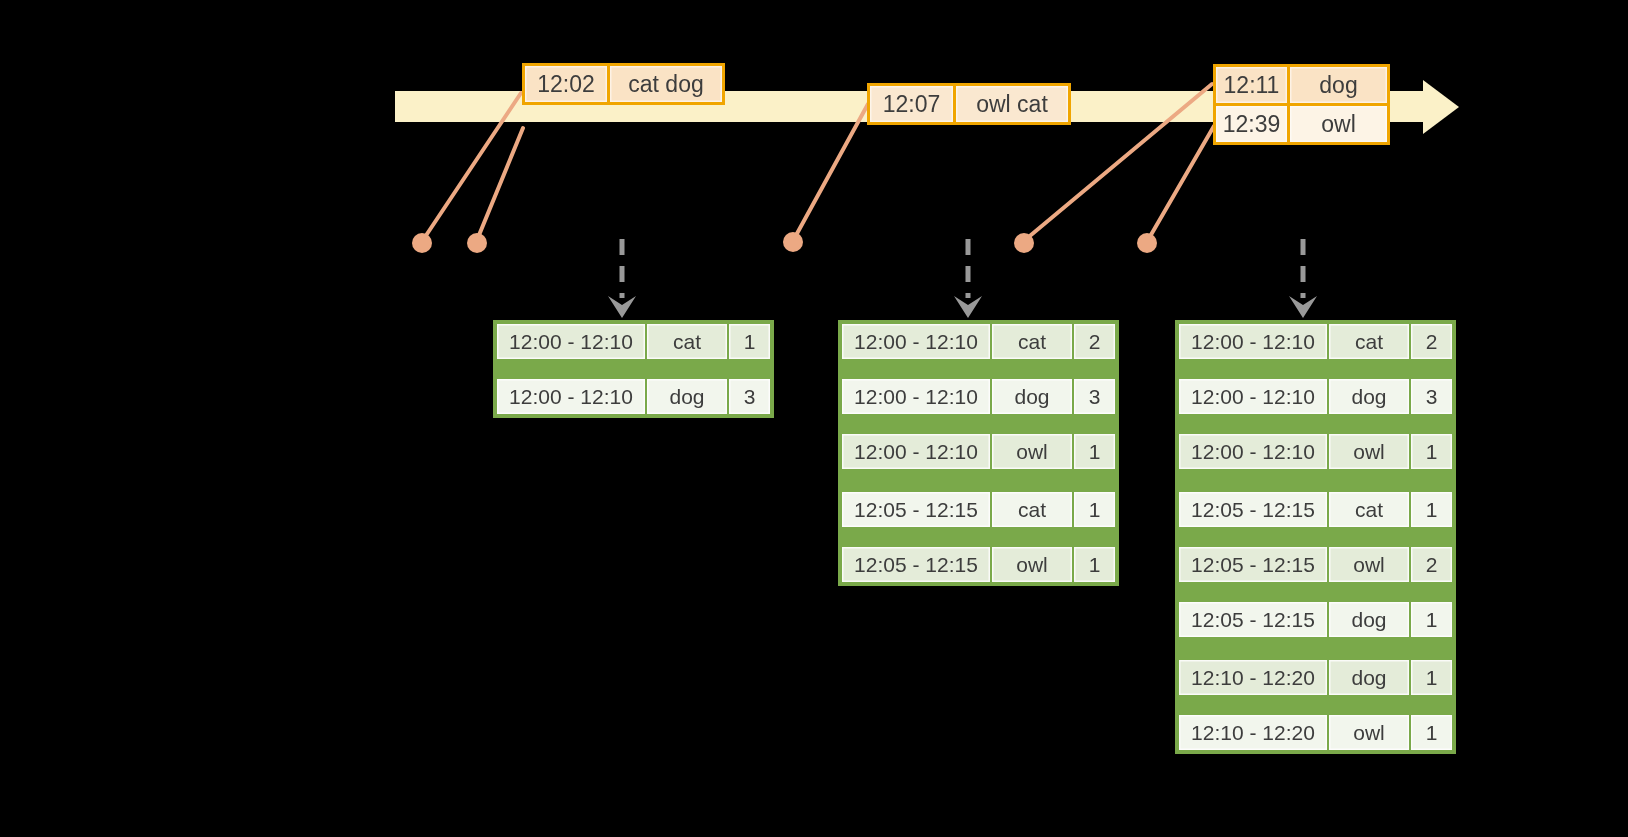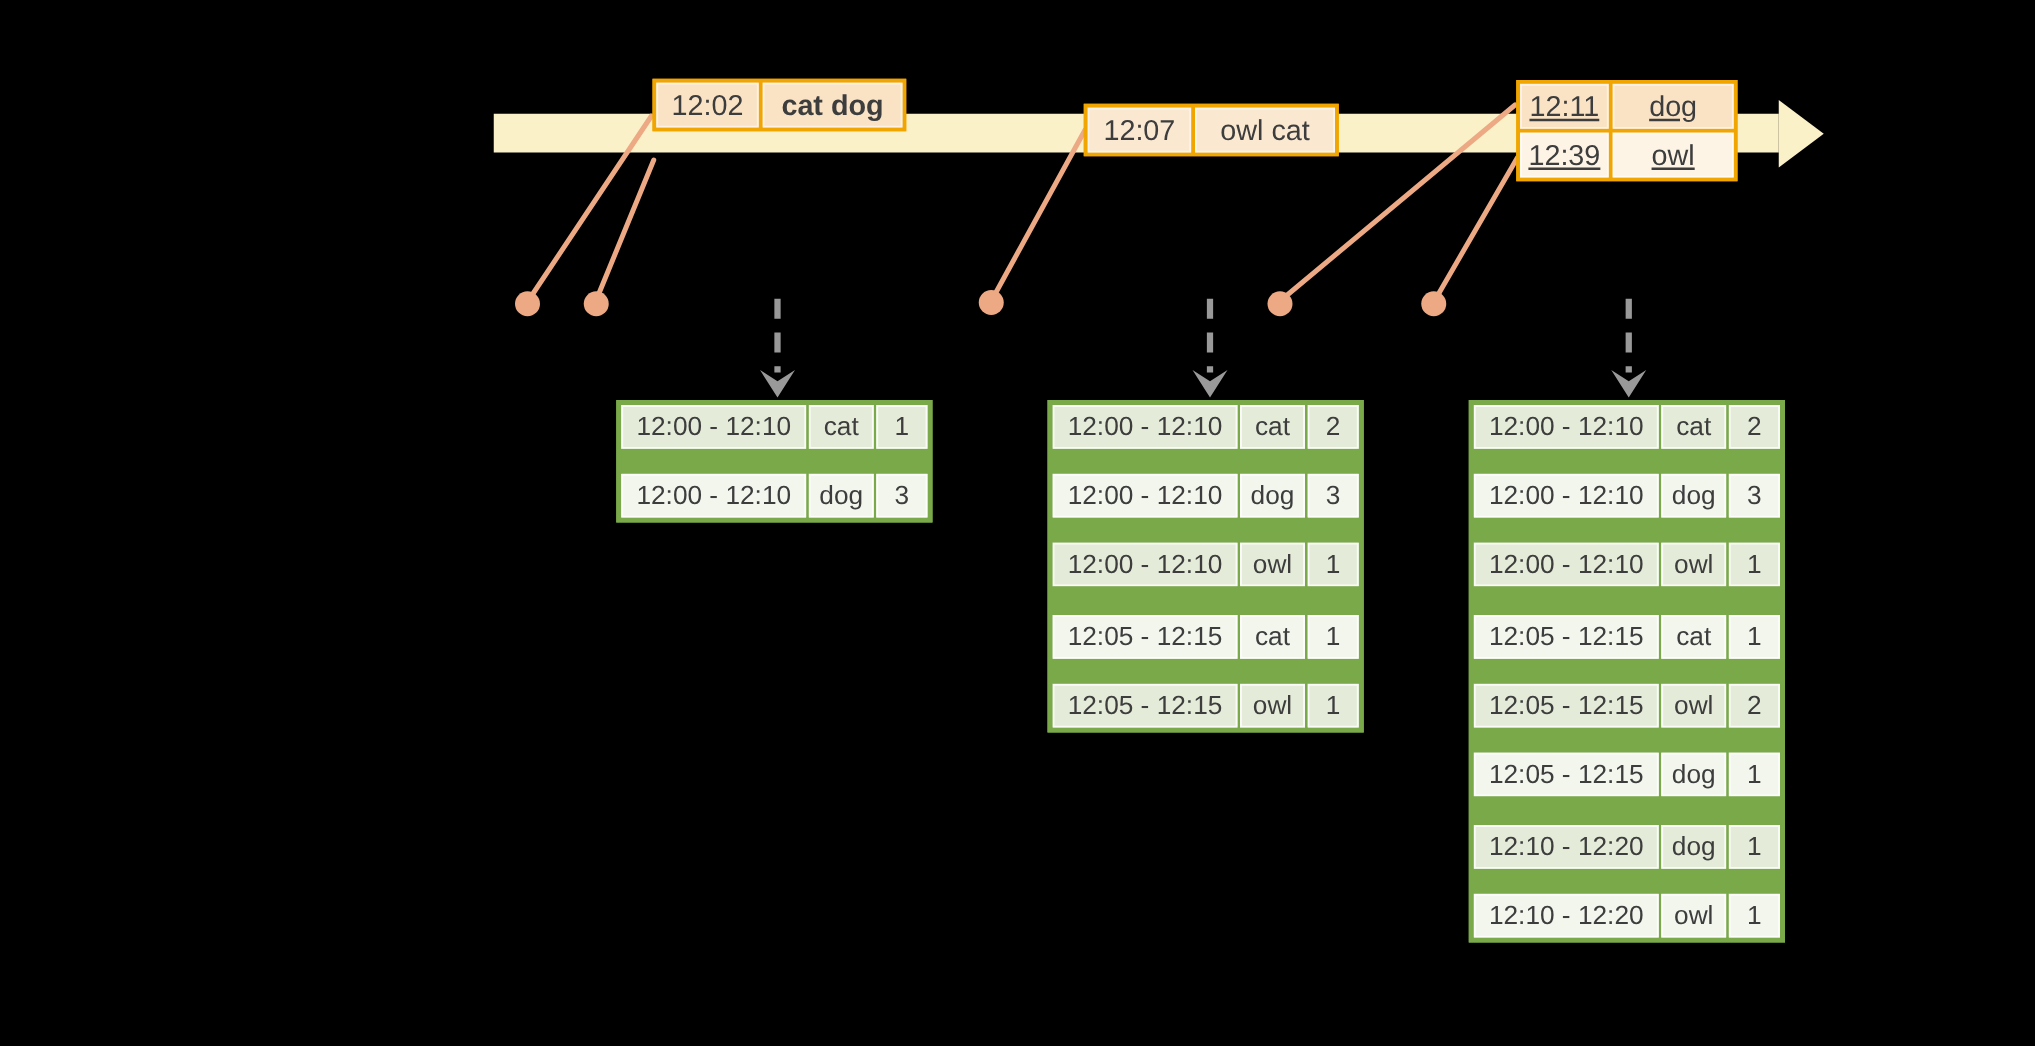--- a/index.html
+++ b/index.html
@@ -34,40 +34,40 @@
     background:var(--event_border,#f0a500);
     border:3px solid var(--event_border,#f0a500);
   }
   .etable .t-row{gap:3px;height:36px;}
   .etable .t-cell{
     font-size:23px;
     box-shadow:inset 0 0 0 1.5px rgba(255,255,255,.55);
   }
   .etable .dark .t-cell{background:var(--event_row_dark,#fae3c5);}
   .etable .light .t-cell{background:var(--event_row_light,#fdf4e6);}
-  .e1{left:522px;top:63px;}  .e1 .col-time{width:82px;}  .e1 .col-words{width:112px;font-weight:bold;}
+  .e1{left:522px;top:63px;}  .e1 .col-time{width:82px;}  .e1 .col-words{width:112px;}
   .e2{left:867px;top:83px;}  .e2 .col-time{width:83px;}  .e2 .col-words{width:112px;}
   .e2 .dark .t-cell{background:#fae8d0;}
-  .e3{left:1213px;top:64px;text-decoration:underline;} .e3 .col-time{width:71px;}  .e3 .col-words{width:97px;}
+  .e3{left:1213px;top:64px;} .e3 .col-time{width:71px;}  .e3 .col-words{width:97px;}
   
   .gtable{
     position:absolute;display:flex;flex-direction:column;gap:20px;
     background:var(--result_border,#7aa94a);
     border:4px solid var(--result_border,#7aa94a);
   }
   .gtable .t-row{gap:2px;height:35px;}
   .gtable .t-row.group-start{margin-top:3px;}
   .gtable .t-cell{
     font-size:21px;
     box-shadow:inset 0 0 0 1.5px rgba(255,255,255,.8);
   }
   .gtable .dark .t-cell{background:var(--result_row_dark,#e4ecd9);}
   .gtable .light .t-cell{background:var(--result_row_light,#f2f6ed);}
   .gtable .col-window{width:148px;}
-  .gtable .col-word{width:52px;}
+  .gtable .col-word{width:80px;}
   .gtable .col-count{width:41px;}
   .g1{left:493px;top:320px;}
   .g2{left:838px;top:320px;}
   .g3{left:1175px;top:320px;}
 </style>
 </head>
 <body>
 
 <div class="stage">
 

